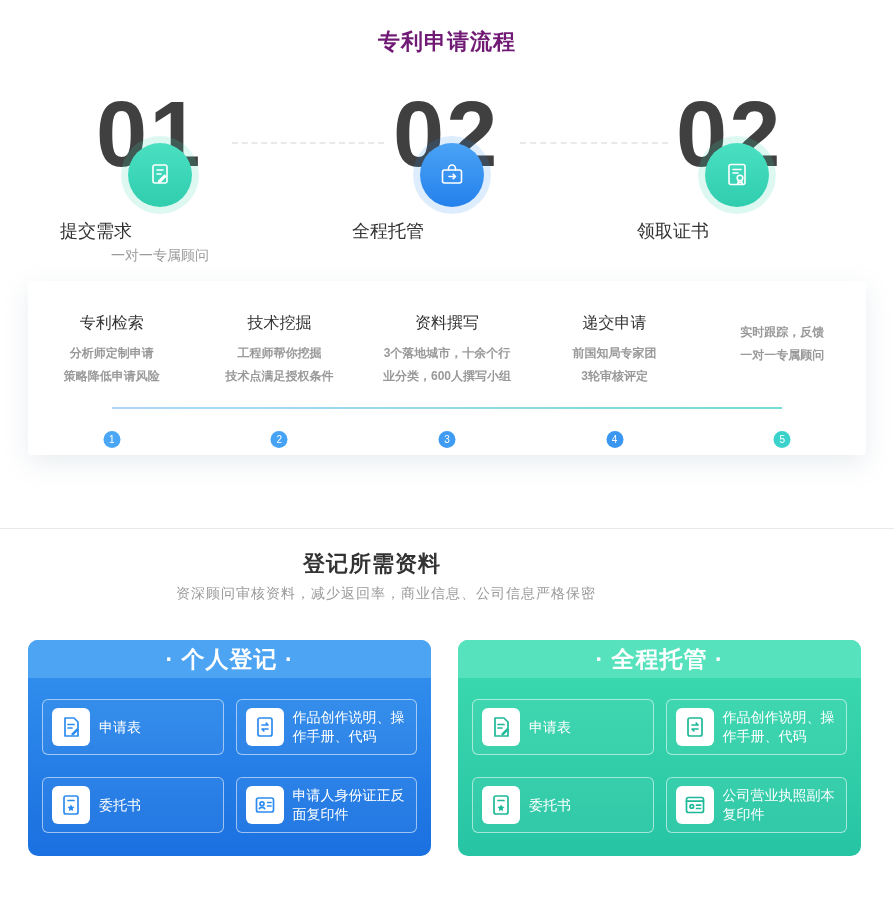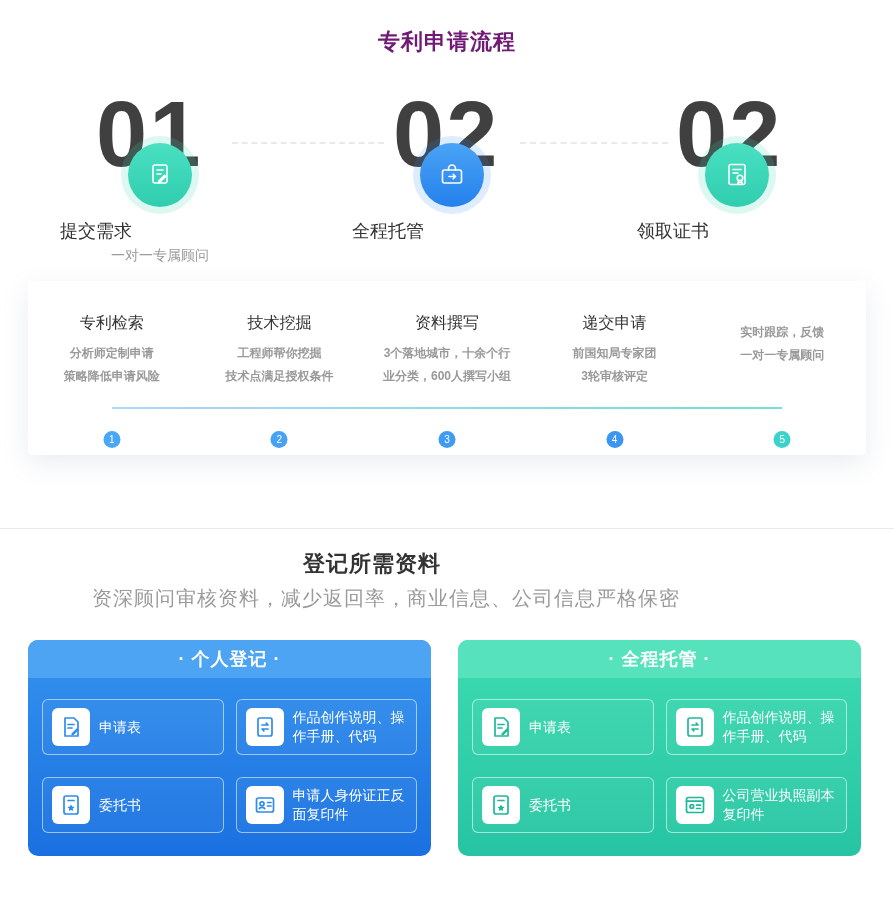--- a/index.html
+++ b/index.html
@@ -38,26 +38,26 @@
   .timeline { position:absolute; left:84px; top:126px; width:670px; height:2px;
     background:linear-gradient(90deg,#aed6fb,#74dfd2); }
   .stage-dot { position:absolute; left:50%; transform:translateX(-50%); top:118px; width:17px; height:17px;
     border-radius:50%; color:#fff; font-size:10px; line-height:17px; text-align:center; z-index:1; }
   .k1 { background:#4aa7f6; } .k2 { background:#45a2f4; } .k3 { background:#3f9cf2; }
   .k4 { background:#3a96f0; } .k5 { background:#3cd2cc; }
 
   
   .divider { top:528px; left:0; width:894px; height:1px; background:#e9e9e9; }
   .m-title { top:549px; left:0; width:744px; text-align:center; font-size:22px; font-weight:bold; color:#333; letter-spacing:1px; }
-  .m-sub { top:585px; left:0; width:772px; text-align:center; font-size:20px; color:#9a9a9a; letter-spacing:1px; }
+  .m-sub { top:585px; left:0; width:772px; text-align:center; font-size:14px; color:#9a9a9a; letter-spacing:1px; }
 
   .reg-card { top:640px; width:403px; height:216px; border-radius:10px; overflow:hidden; }
   .reg-personal { left:28px; background:linear-gradient(180deg,#3493ef 0%,#1a70e0 100%); }
   .reg-company  { left:458px; background:linear-gradient(180deg,#3edcb0 0%,#27c4a4 100%); }
-  .reg-head { height:38px; display:flex; align-items:center; justify-content:center; color:#fff; font-size:18px; font-weight:bold; letter-spacing:1px; }
+  .reg-head { height:38px; display:flex; align-items:center; justify-content:center; color:#fff; font-size:23px; font-weight:bold; letter-spacing:1px; }
   .reg-personal .reg-head { background:#4ca4f3; }
   .reg-company  .reg-head { background:#55e2bc; }
   .reg-grid { display:grid; grid-template-columns:1fr 1fr; gap:22px 12px; padding:21px 14px 0; }
   .reg-item { height:56px; border:1px solid rgba(255,255,255,.55); border-radius:6px;
     display:flex; align-items:center; padding:0 9px; gap:9px; background:rgba(255,255,255,.04); }
   .item-iconbox { width:38px; height:38px; flex:0 0 38px; background:#fff; border-radius:6px;
     display:flex; align-items:center; justify-content:center; }
   .reg-personal .item-iconbox { color:#2d8cf0; }
   .reg-company  .item-iconbox { color:#1db998; }
   .item-label { color:#fff; font-size:14px; line-height:19px; }

